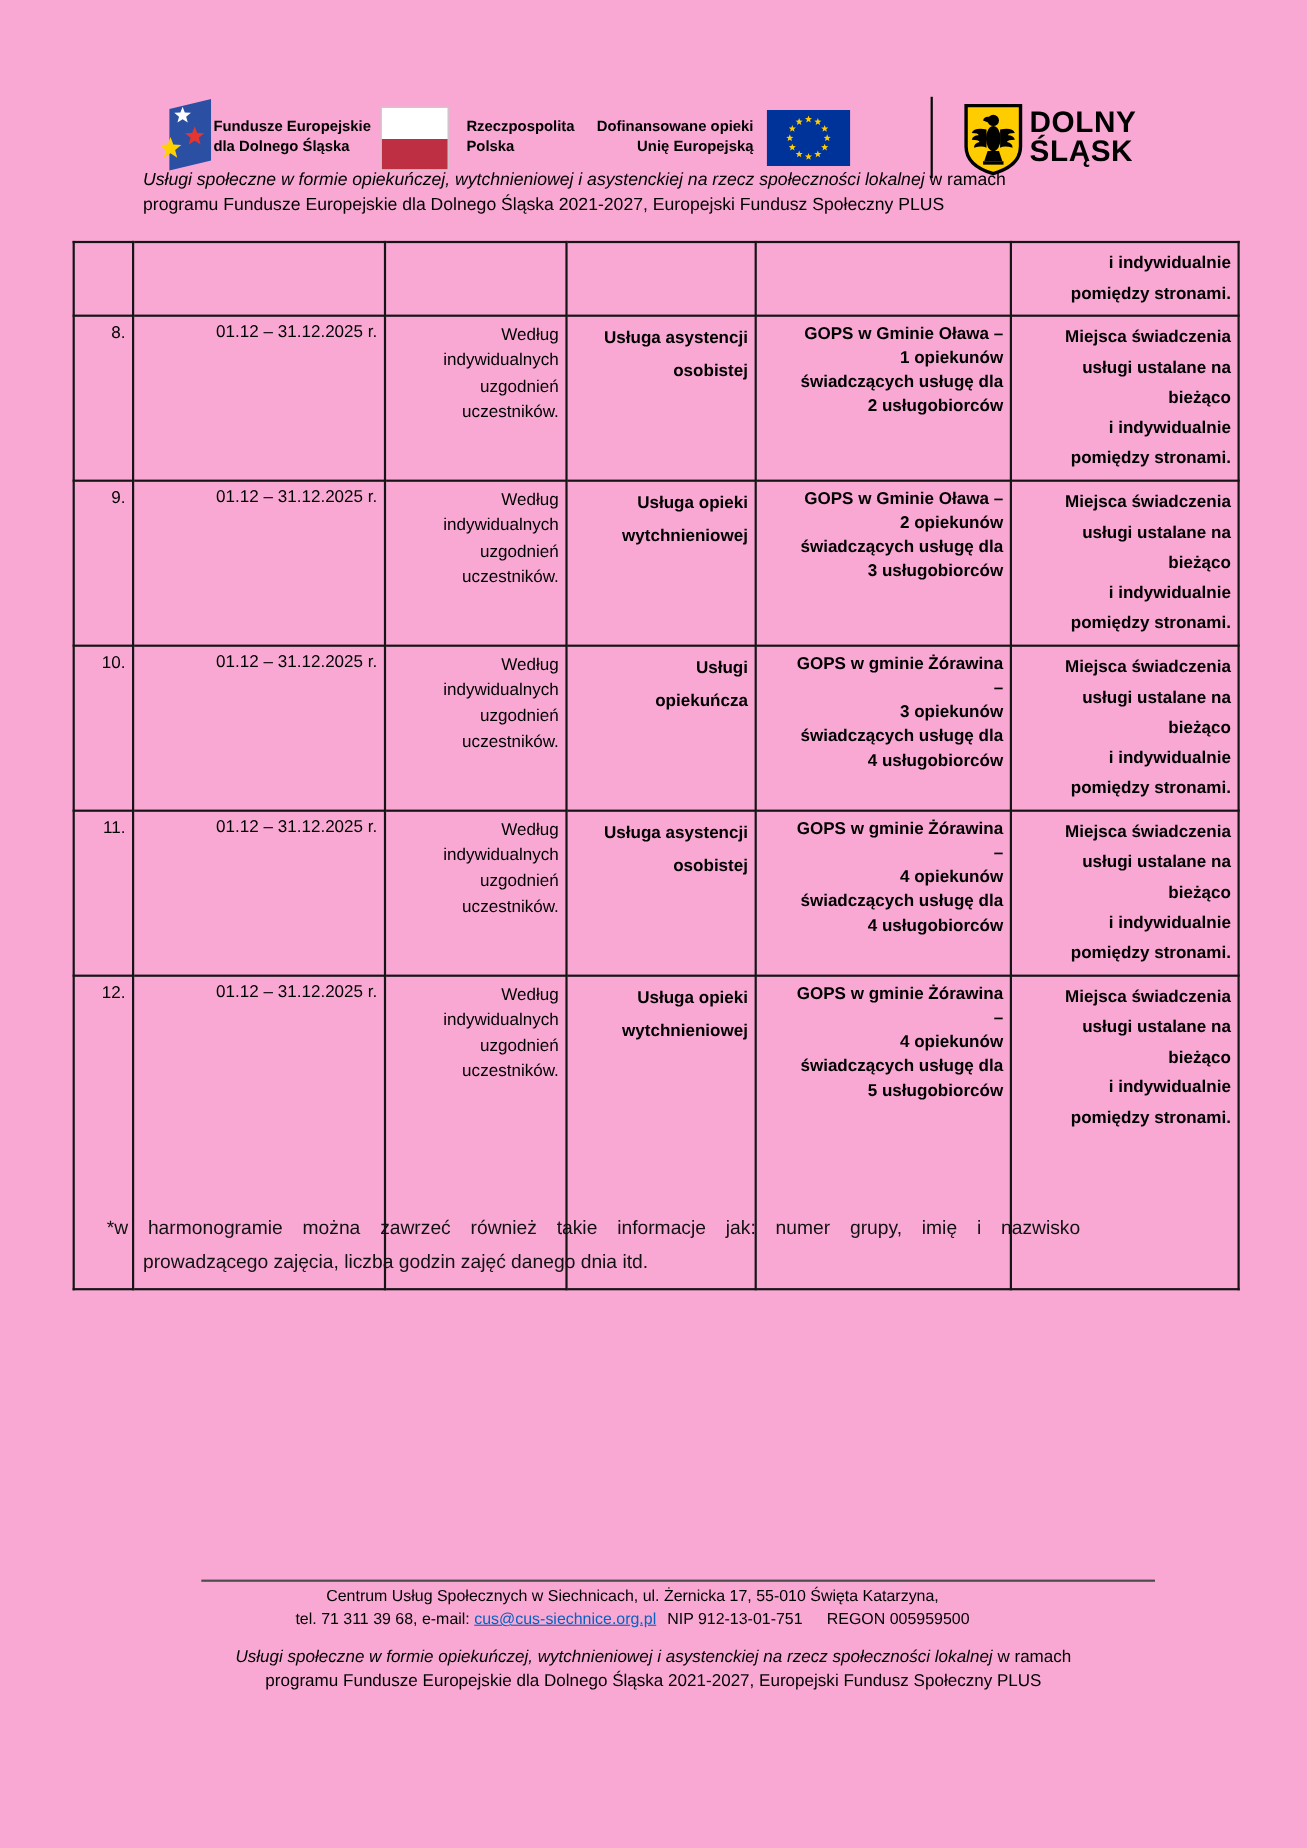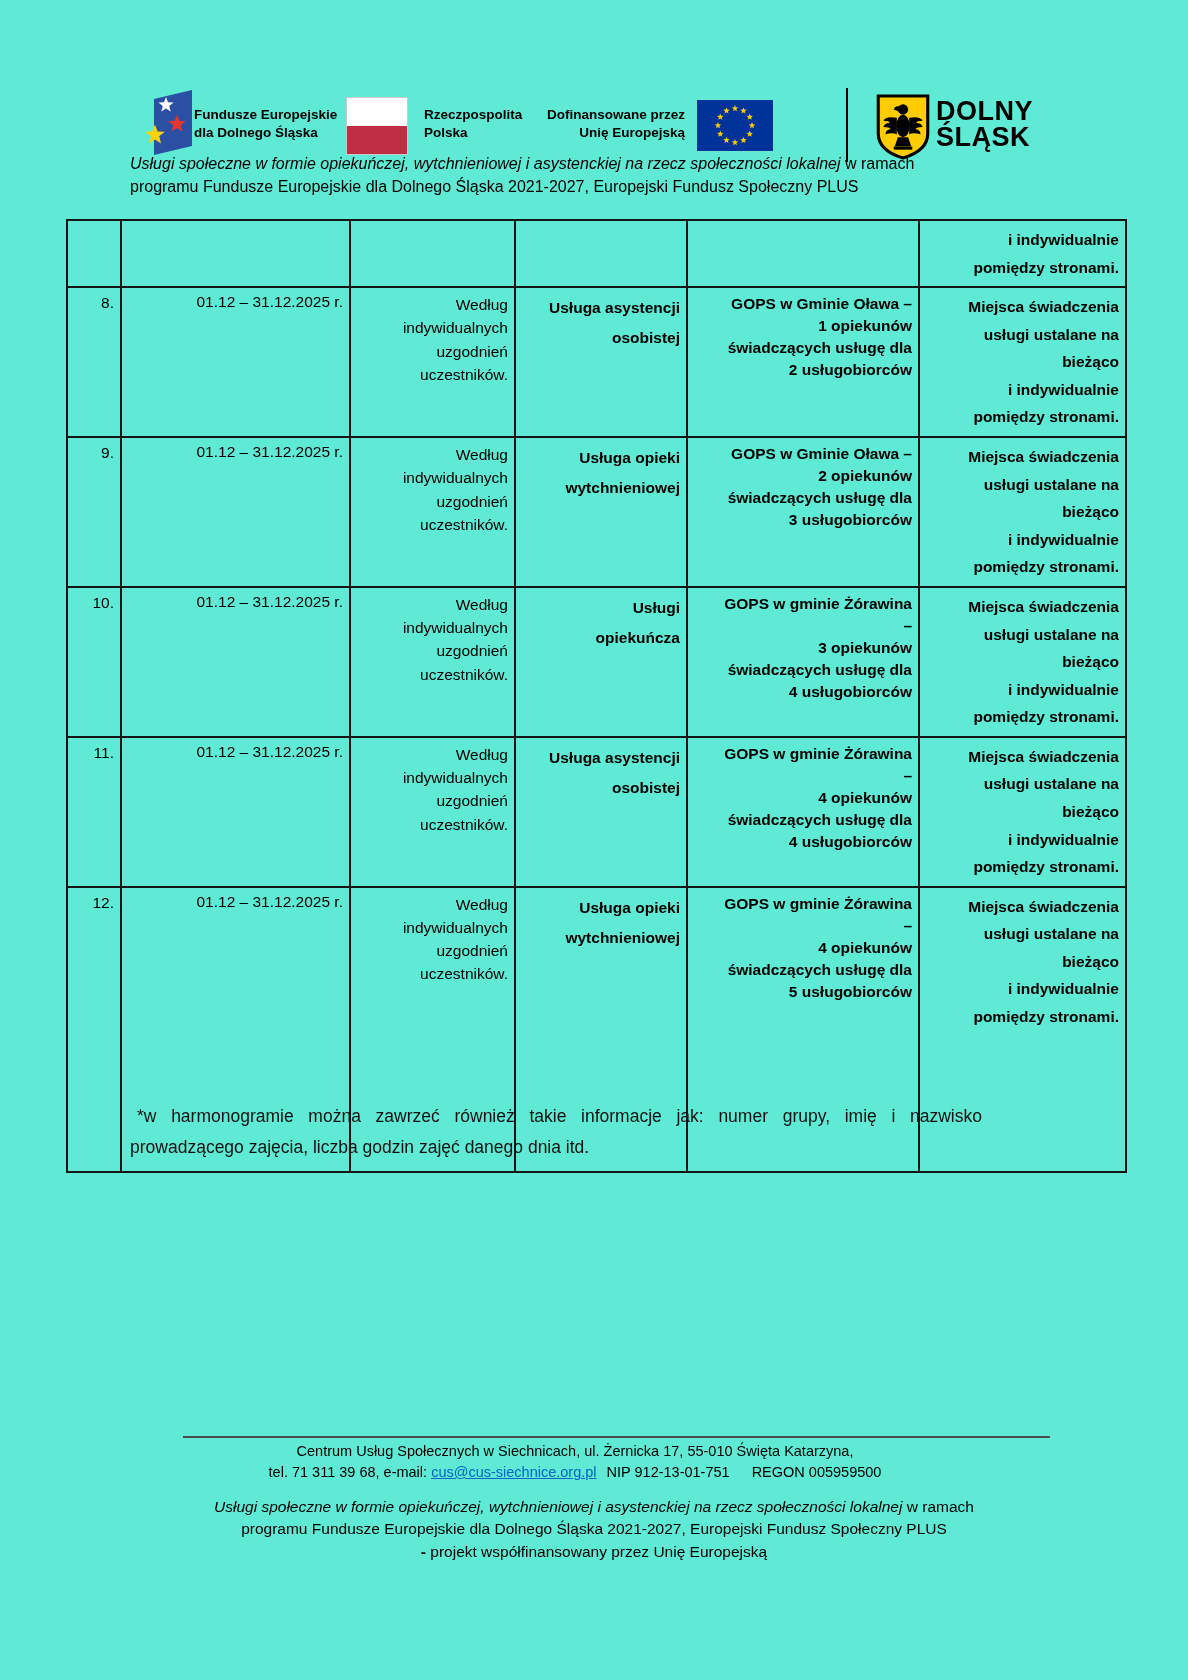--- a/index.html
+++ b/index.html
@@ -1,17 +1,17 @@
 <!DOCTYPE html>
 <html style="--flag-red: #BE2F44; --link-blue: #0563C1;"><head>
 <meta charset="utf-8">
 <style>
   html,body{margin:0;padding:0;background:#888;}
   .page{
-    position:relative;width:1188px;height:1680px;background:#5eead4;margin:0 auto;
+    position:relative;width:1188px;height:1680px;background:#f9a8d4;margin:0 auto;
     font-family:"Liberation Sans", sans-serif;color:#000;overflow:hidden;
   }
   
   .hdr-item{position:absolute;}
   .fe-logo{left:146px;top:90px;}
   .fe-label{left:194px;top:106px;font-weight:bold;font-size:13.5px;line-height:1.35;white-space:pre-line;}
   .pl-flag{left:346px;top:97px;width:60px;height:56px;border:1px solid #c9c9c9;
            background:linear-gradient(to bottom,#ffffff 50%,var(--flag-red) 50%);}
   .pl-label{left:424px;top:106px;font-weight:bold;font-size:13.5px;line-height:1.35;white-space:pre-line;}
   .eu-label{left:520px;top:106px;width:165px;text-align:right;font-weight:bold;font-size:13.5px;line-height:1.35;white-space:pre-line;}
@@ -29,21 +29,21 @@
     font-size:15.5px;text-align:right;white-space:pre-line;overflow:hidden;
   }
   td.col-no{text-align:left;padding-left:8px;font-size:15px;line-height:1.3;}
   td.col-date{font-size:15px;padding-top:9px;}
   td.col-arr{font-size:15px;line-height:1.5;padding-top:9px;margin-left:16px;}
   td.col-service{font-weight:bold;line-height:1.95;padding-top:9px;margin-top:34px;}
   td.col-provider{font-weight:bold;line-height:1.42;padding-top:7px;}
   td.col-place{font-weight:bold;line-height:1.78;padding-top:5px;}
   
   .footnote{position:absolute;left:97px;top:1106px;width:885px;font-size:17.5px;color:#111;}
-  .footnote-l1{text-align:justify;text-align-last:justify;margin-left:40px;}
+  .footnote-l1{text-align:justify;text-align-last:justify;}
   .footnote-l2{margin-top:10px;padding-left:33px;}
   
   .footer-rule{position:absolute;left:183px;top:1436px;width:867px;border-top:2px solid #4d4d4d;}
   .footer-contact{position:absolute;left:110px;top:1441px;width:930px;text-align:center;font-size:14.5px;line-height:1.45;}
   .footer-contact a{color:var(--link-blue);text-decoration:underline;}
   .footer-program{position:absolute;left:94px;top:1496px;width:1000px;text-align:center;font-size:15.5px;line-height:1.45;}
   .gap-s{margin-left:10px;}
   .gap-m{margin-left:22px;}
   .b{font-weight:bold;}
 </style>
@@ -65,21 +65,21 @@
       <use href="#star5" transform="translate(6,45) scale(2.6)" fill="#FFD100"></use>
       <use href="#star5" transform="translate(28,34) scale(2.3)" fill="#E5352E"></use>
     </svg>
     <div class="hdr-item fe-label">Fundusze Europejskie
 dla Dolnego Śląska</div>
 
     <div class="hdr-item pl-flag"></div>
     <div class="hdr-item pl-label">Rzeczpospolita
 Polska</div>
 
-    <div class="hdr-item eu-label">Dofinansowane przez
+    <div class="hdr-item eu-label">Dofinansowane opieki
 Unię Europejską</div>
     <svg class="hdr-item eu-flag" width="76" height="51" viewBox="0 0 76 51">
       <rect x="0" y="0" width="76" height="51" fill="#003399"></rect>
       <g fill="#FFCC00">
         <use href="#star5" transform="translate(38,8.5) scale(0.85)"></use>
         <use href="#star5" transform="translate(46.5,10.78) scale(0.85)"></use>
         <use href="#star5" transform="translate(52.72,17) scale(0.85)"></use>
         <use href="#star5" transform="translate(55,25.5) scale(0.85)"></use>
         <use href="#star5" transform="translate(52.72,34) scale(0.85)"></use>
         <use href="#star5" transform="translate(46.5,40.22) scale(0.85)"></use>
@@ -241,16 +241,15 @@
   </div>
 
   <div class="footer-rule"></div>
   <div class="footer-contact">
     <div>Centrum Usług Społecznych w Siechnicach, ul. Żernicka 17, 55-010 Święta Katarzyna,</div>
     <div><span>tel. 71 311 39 68, e-mail: </span><a href="#">cus@cus-siechnice.org.pl</a><span class="gap-s">NIP 912-13-01-751</span><span class="gap-m">REGON 005959500</span></div>
   </div>
   <div class="footer-program">
     <div><span class="it">Usługi społeczne w formie opiekuńczej, wytchnieniowej i asystenckiej na rzecz społeczności lokalnej</span><span> w ramach</span></div>
     <div>programu Fundusze Europejskie dla Dolnego Śląska 2021-2027, Europejski Fundusz Społeczny PLUS</div>
-    <div><span class="b">-</span><span> projekt współfinansowany przez Unię Europejską</span></div>
   </div>
 
 </div>
 
 </body></html>

